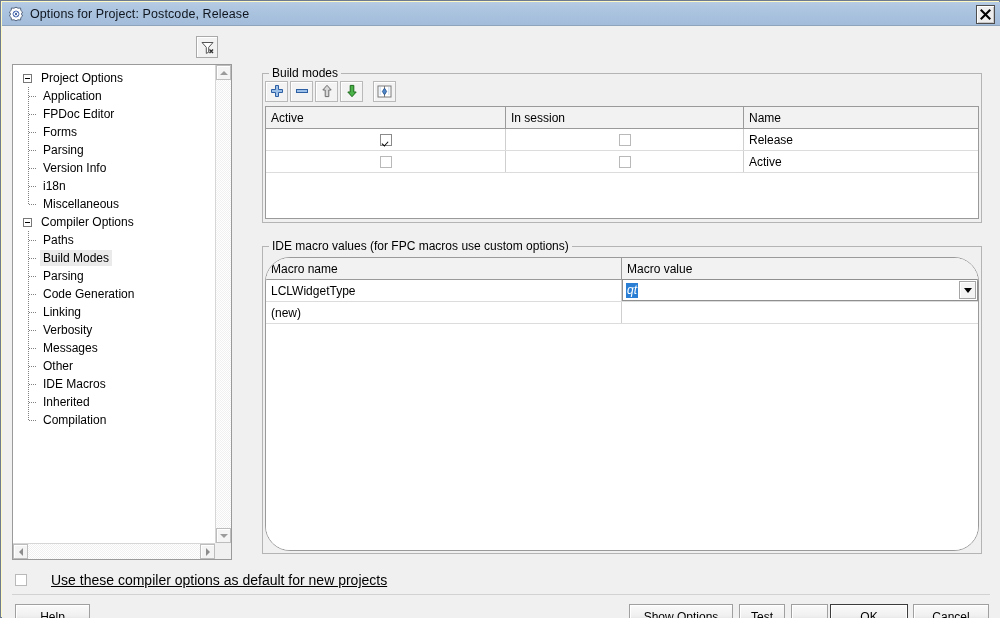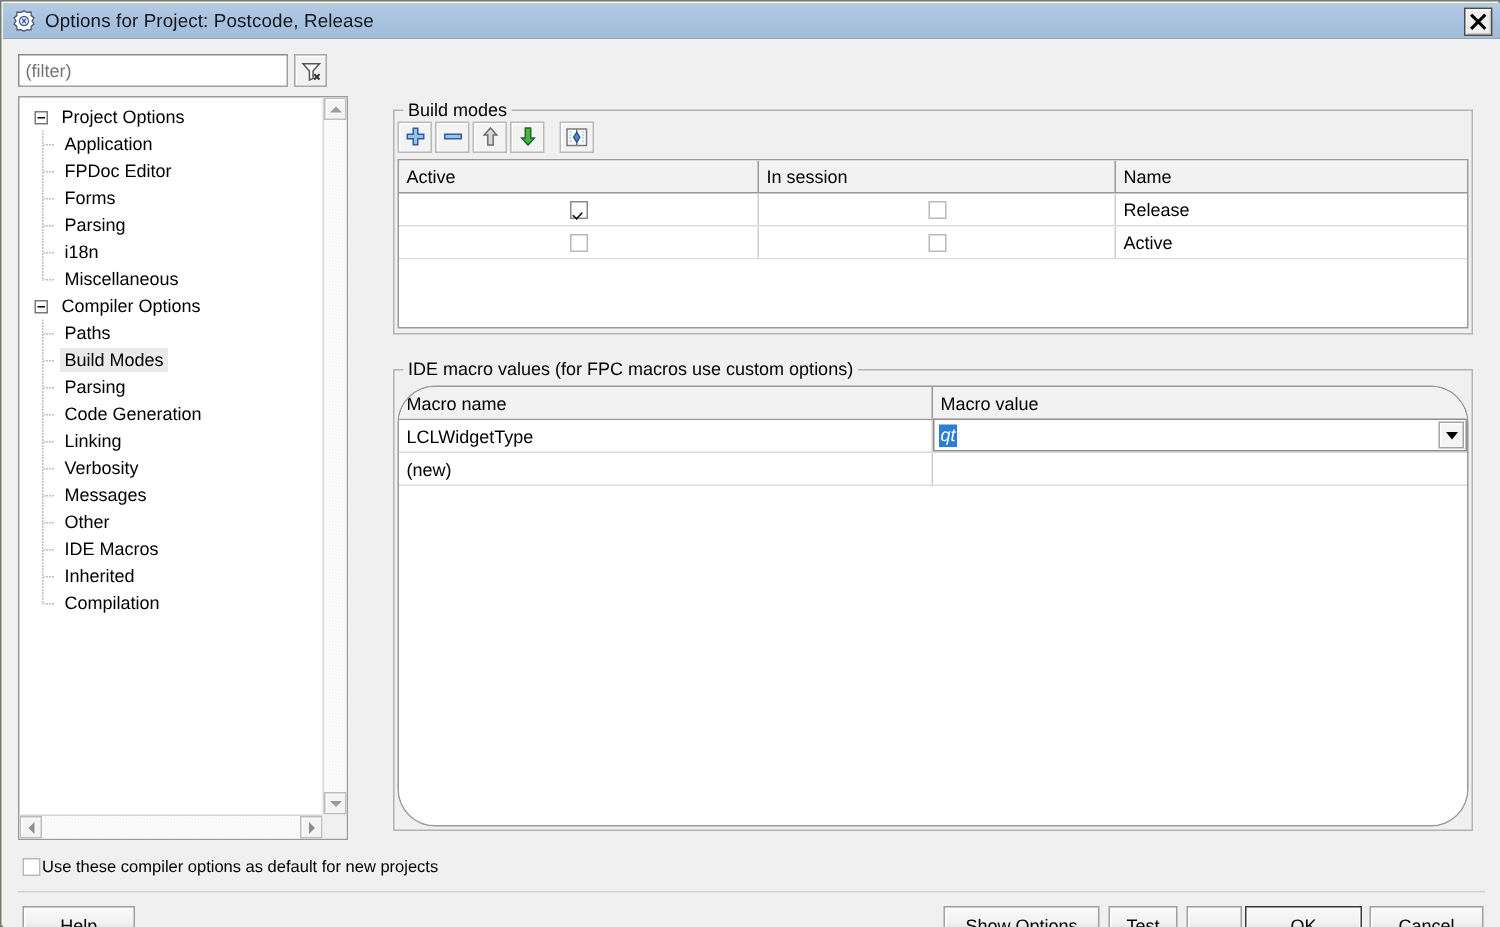--- a/index.html
+++ b/index.html
@@ -232,21 +232,21 @@
     background:#f4f4f4;border:1px solid #a5a5a5;box-sizing:border-box;
     box-shadow:inset 1px 1px 0 #ffffff;
     display:flex;align-items:center;justify-content:center;cursor:pointer;
   }
   .ddbtn .tri{border-left:4px solid transparent;border-right:4px solid transparent;border-top:5px solid #000;}
 
   
   #default-row{
     position:absolute;left:13px;top:546px;display:flex;align-items:center;
   }
-  #default-row .lbl{margin-left:1px;font-size:11px;}
+  #default-row .lbl{margin-left:24px;font-size:14px;text-decoration:underline;}
   #hr{
     position:absolute;left:10px;top:568px;width:978px;height:1px;
     background:#d2d2d2;
   }
   .btn{
     position:absolute;height:26px;
     background:linear-gradient(to bottom,#fafafa 0%,#f0f0f0 45%,#e7e7e7 55%,#dedede 100%);
     border:1px solid #a0a0a0;
     box-sizing:border-box;
     display:flex;align-items:center;justify-content:center;
@@ -282,21 +282,20 @@
     <div id="close-btn">
       <svg width="11" height="11" viewBox="0 0 11 11">
         <path d="M1.5 1.5 L9.5 9.5 M9.5 1.5 L1.5 9.5" stroke="#000" stroke-width="2.1" stroke-linecap="square"></path>
       </svg>
     </div>
   </div>
 
   <div id="client">
 
     <div id="filter-row">
-      <input id="filter-input" type="text" placeholder="(filter)" style="">
       <div id="filter-btn">
         <svg width="15" height="15" viewBox="0 0 15 15">
           <path d="M2 2.5 H13 L8.7 7.3 V12.2 L6.3 13.4 V7.3 Z" fill="#ffffff" stroke="#555" stroke-width="1"></path>
           <path d="M9.5 9.5 L13 13 M13 9.5 L9.5 13" stroke="#333" stroke-width="1.4"></path>
         </svg>
       </div>
     </div>
 
     <div id="tree-outer">
       <div id="tree-scroll">
@@ -313,20 +312,24 @@
             <span class="dotstem"></span>
             <span class="lbl">FPDoc Editor</span>
           </div>
           <div class="tnode child-row">
             <span class="dotstem"></span>
             <span class="lbl">Forms</span>
           </div>
           <div class="tnode child-row">
             <span class="dotstem"></span>
             <span class="lbl">Parsing</span>
+          </div>
+          <div class="tnode child-row">
+            <span class="dotstem"></span>
+            <span class="lbl">Version Info</span>
           </div>
           <div class="tnode child-row">
             <span class="dotstem"></span>
             <span class="lbl">i18n</span>
           </div>
           <div class="tnode child-row">
             <span class="dotstem last"></span>
             <span class="lbl">Miscellaneous</span>
           </div>
           <div class="tnode root-row">

